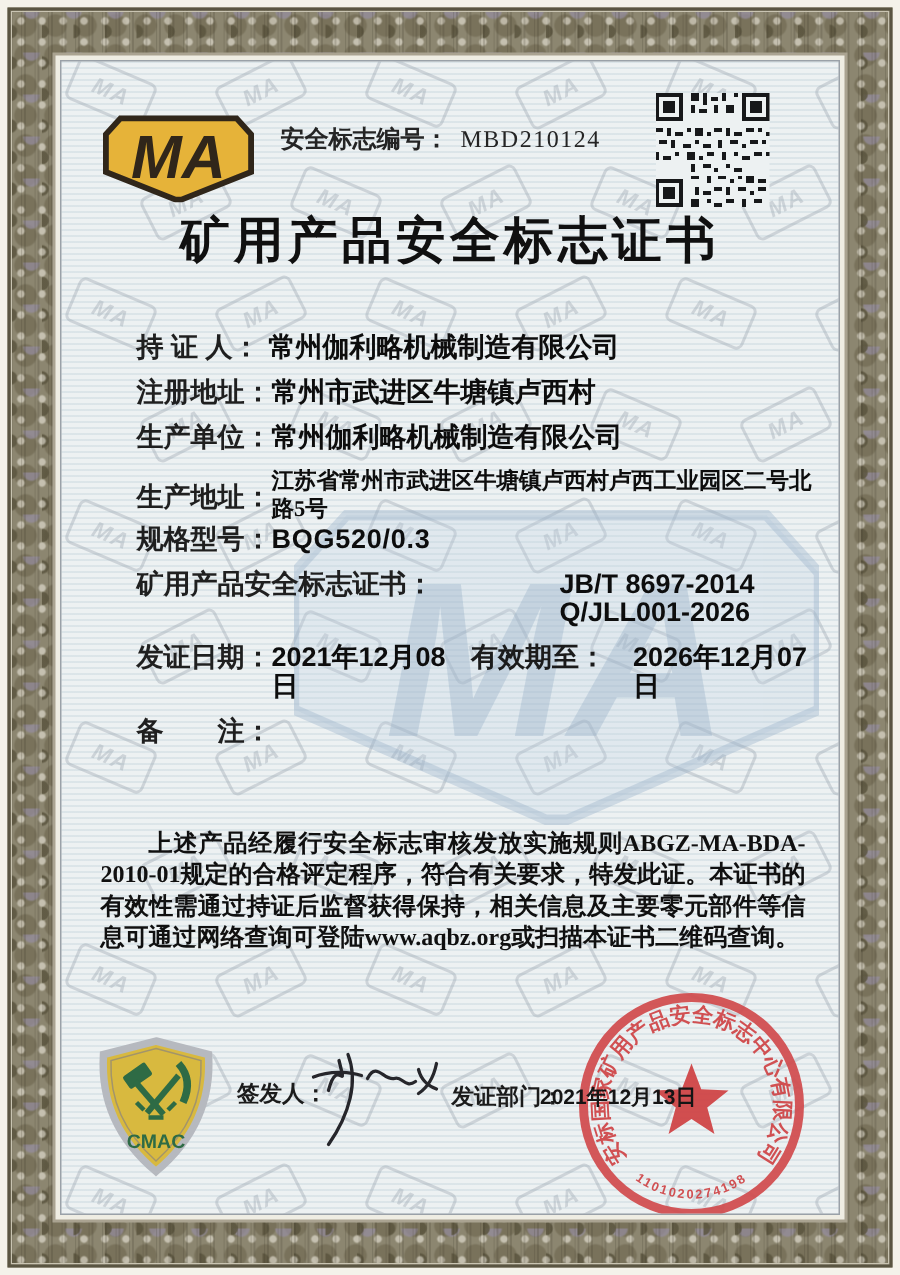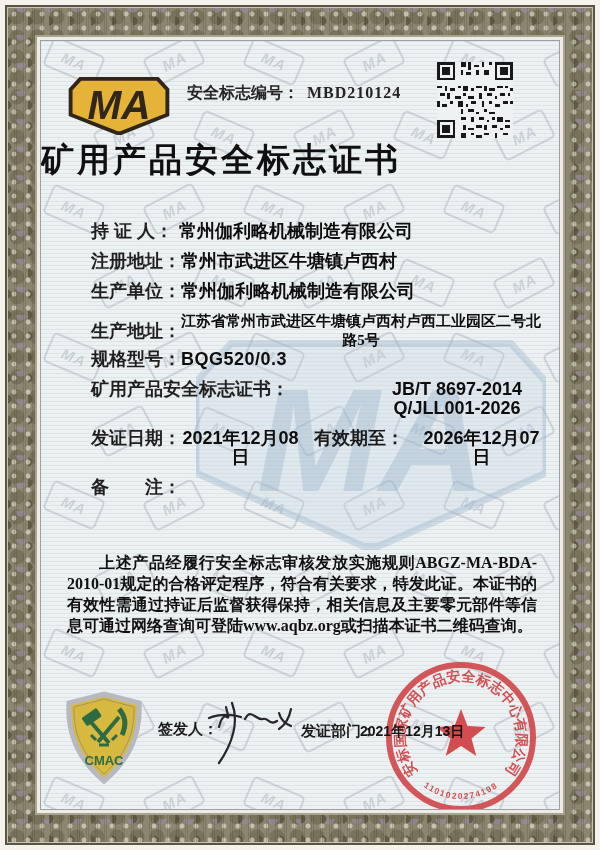--- a/index.html
+++ b/index.html
@@ -37,32 +37,32 @@
     position:absolute;width:52px;height:28px;border:2px solid rgba(152,162,174,.38);
     border-radius:5px;display:flex;align-items:center;justify-content:center;
     font-weight:bold;font-style:italic;font-size:15px;color:rgba(152,162,174,.38);
     letter-spacing:1px;
   }
   .big-wm{position:absolute;left:155px;top:285px;width:350px;height:245px;opacity:.9;pointer-events:none;}
 
   
   .ma-logo{position:absolute;left:26px;top:34px;width:104px;height:60px;}
   .serial{position:absolute;left:146px;top:42px;font-family:"Liberation Serif",serif;font-size:16px;font-weight:600;color:#242424;}
-  .serial .num{font-family:"Liberation Serif",serif;letter-spacing:1px;font-weight:700;margin-left:8px;}
+  .serial .num{font-family:"Liberation Serif",serif;letter-spacing:1px;font-weight:400;margin-left:8px;}
   .qr{position:absolute;right:46px;top:21px;width:76px;height:76px;}
   .title{
-    position:absolute;left:0;right:0;top:97px;text-align:left;
+    position:absolute;left:0;right:0;top:97px;text-align:center;
     font-size:33px;font-weight:900;letter-spacing:3px;color:#101010;margin:0;
   }
 
   
   .fields{position:absolute;left:50px;right:18px;top:181px;}
   .row{display:flex;align-items:baseline;line-height:19px;font-size:18px;margin-bottom:11px;}
   .label{flex:0 0 88px;white-space:nowrap;font-weight:600;color:#1f1f1f;}
-  .value{font-family:"Liberation Serif",serif;font-weight:700;color:#0d0d0d;text-align:center;}
+  .value{font-family:"Liberation Serif",serif;font-weight:700;color:#0d0d0d;}
   .row-wrap{align-items:center;margin-bottom:0;}
   .row-wrap .value{font-size:15px;line-height:19px;max-width:364px;}
   .row-model .value{font-family:"Liberation Sans",sans-serif;font-weight:700;letter-spacing:.5px;}
   .row-std .label{flex:0 0 auto;}
   .row-std .value{margin-left:84px;font-family:"Liberation Sans",sans-serif;font-weight:600;}
   .row-scope .value{margin-left:28px;}
   .row-dates{margin-top:8px;}
   .row-dates .value{font-family:"Liberation Sans",sans-serif;font-weight:600;}
   .row-dates .label2{margin-left:14px;white-space:nowrap;font-weight:600;}
   .row-dates .value2{margin-left:18px;}

